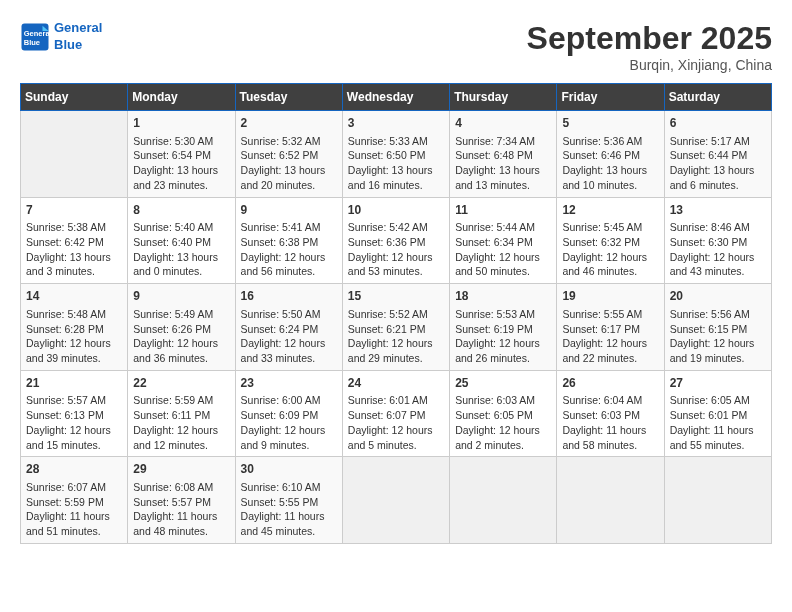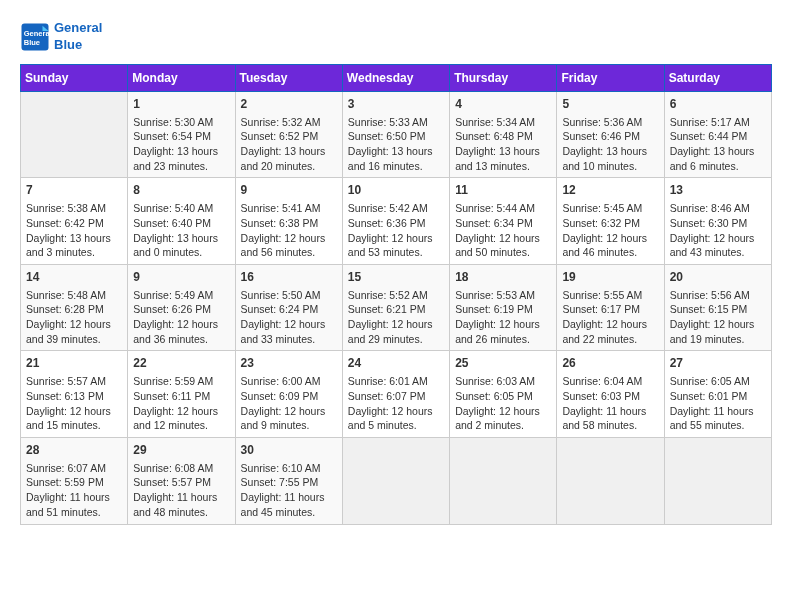--- a/index.html
+++ b/index.html
@@ -36,21 +36,21 @@
     .subtitle {
       font-size: 14px;
       color: #555;
     }
     table {
       width: 100%;
       border-collapse: collapse;
       font-size: 11px;
     }
     thead tr th {
-      background-color: #6d28d9;
+      background-color: #404040;
       color: #fff;
       padding: 6px 4px;
       text-align: left;
       font-size: 12px;
       font-weight: bold;
       border: 1px solid #1565c0;
     }
     tbody tr td {
       border: 1px solid #ccc;
       vertical-align: top;
@@ -86,20 +86,24 @@
       <rect x="2" y="2" width="36" height="36" rx="4" fill="#1565c0"></rect>
       <text x="5" y="18" font-size="10" fill="white" font-weight="bold">General</text>
       <text x="5" y="30" font-size="10" fill="white" font-weight="bold">Blue</text>
       <polygon points="30,5 38,12 30,12" fill="#4fc3f7"></polygon>
     </svg>
     <div style="font-size:13px; font-weight:bold; color:#333; line-height:1.3;">
       <div style="color:#1565c0;">General</div>
       <div style="color:#1565c0;">Blue</div>
     </div>
   </div>
+  <div class="title-area">
+    <div class="month-title">September 2025</div>
+    <div class="subtitle">Burqin, Xinjiang, China</div>
+  </div>
 </div>
 
 <table>
   <thead>
     <tr>
       <th>Sunday</th>
       <th>Monday</th>
       <th>Tuesday</th>
       <th>Wednesday</th>
       <th>Thursday</th>
@@ -126,21 +130,21 @@
         </td>
         <td>
           <span class="day-number">3</span>
           <div>Sunrise: 5:33 AM</div>
           <div>Sunset: 6:50 PM</div>
           <div>Daylight: 13 hours</div>
           <div>and 16 minutes.</div>
         </td>
         <td>
           <span class="day-number">4</span>
-          <div>Sunrise: 5:34 AM</div>
+          <div>Sunrise: 7:34 AM</div>
           <div>Sunset: 6:48 PM</div>
           <div>Daylight: 13 hours</div>
           <div>and 13 minutes.</div>
         </td>
         <td>
           <span class="day-number">5</span>
           <div>Sunrise: 5:36 AM</div>
           <div>Sunset: 6:46 PM</div>
           <div>Daylight: 13 hours</div>
           <div>and 10 minutes.</div>
@@ -317,21 +321,21 @@
         <td>
           <span class="day-number">29</span>
           <div>Sunrise: 6:08 AM</div>
           <div>Sunset: 5:57 PM</div>
           <div>Daylight: 11 hours</div>
           <div>and 48 minutes.</div>
         </td>
         <td>
           <span class="day-number">30</span>
           <div>Sunrise: 6:10 AM</div>
-          <div>Sunset: 7:55 PM</div>
+          <div>Sunset: 5:55 PM</div>
           <div>Daylight: 11 hours</div>
           <div>and 45 minutes.</div>
         </td>
         <td class="empty-cell"></td>
         <td class="empty-cell"></td>
         <td class="empty-cell"></td>
         <td class="empty-cell"></td>
       </tr>
     </tbody>
 </table>

